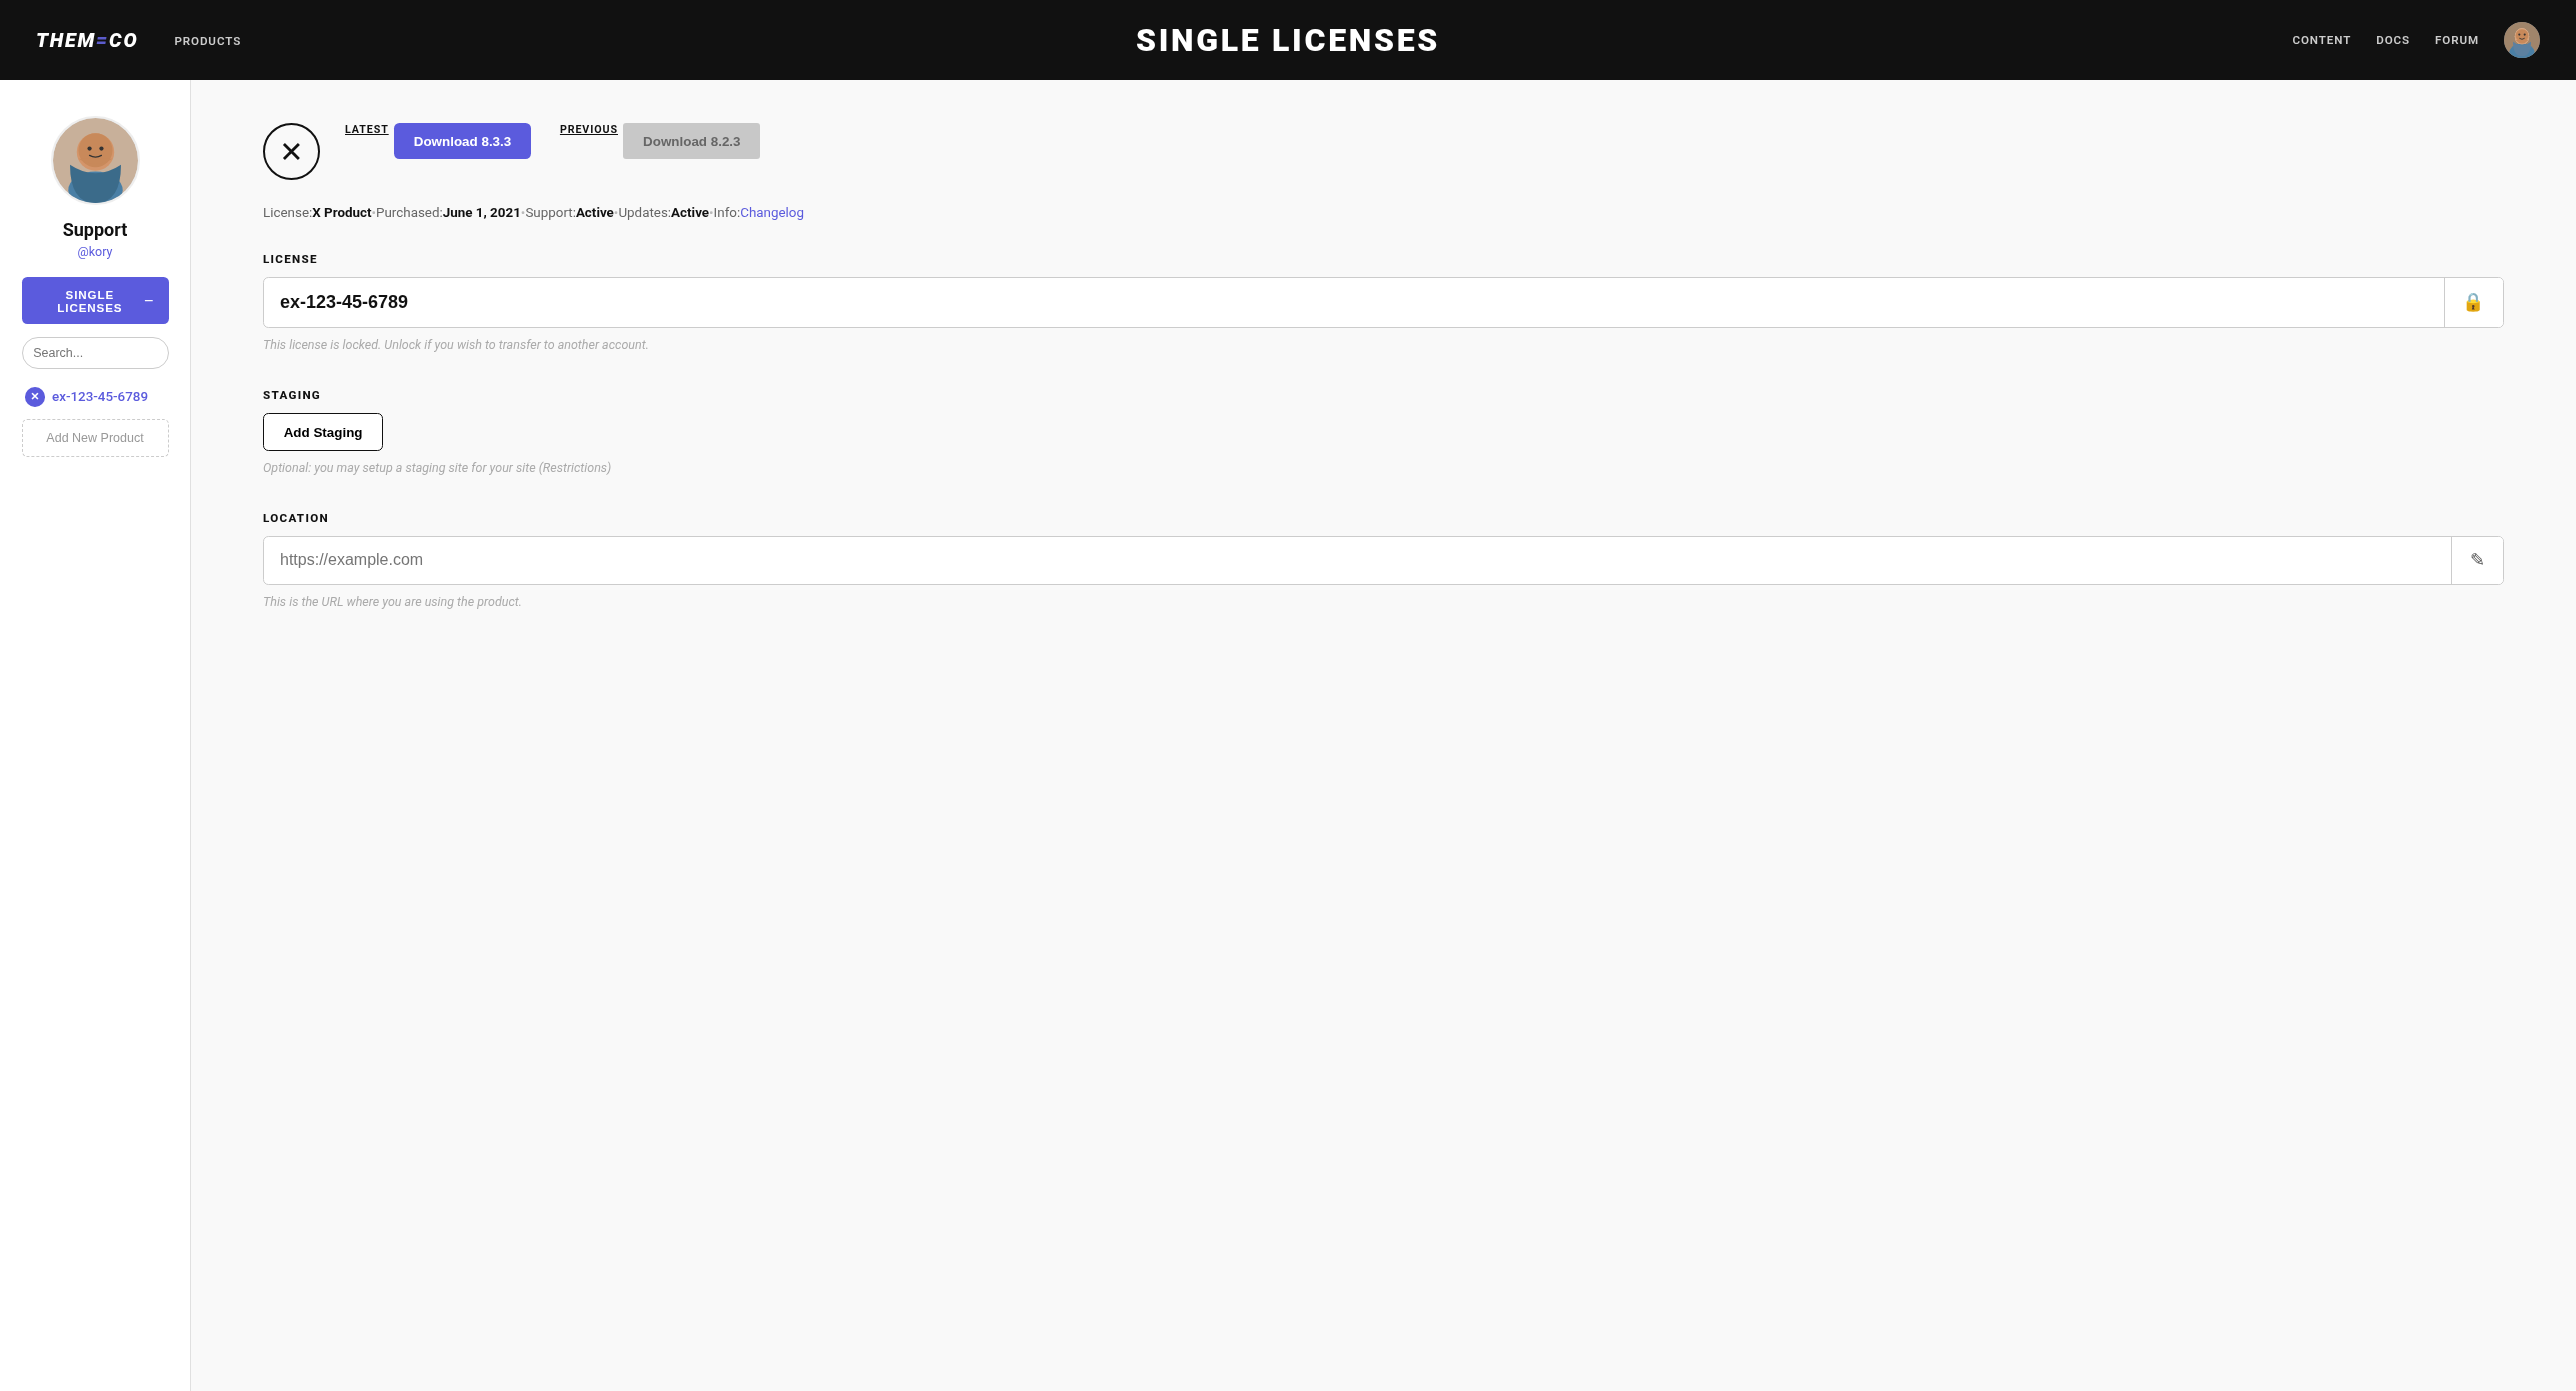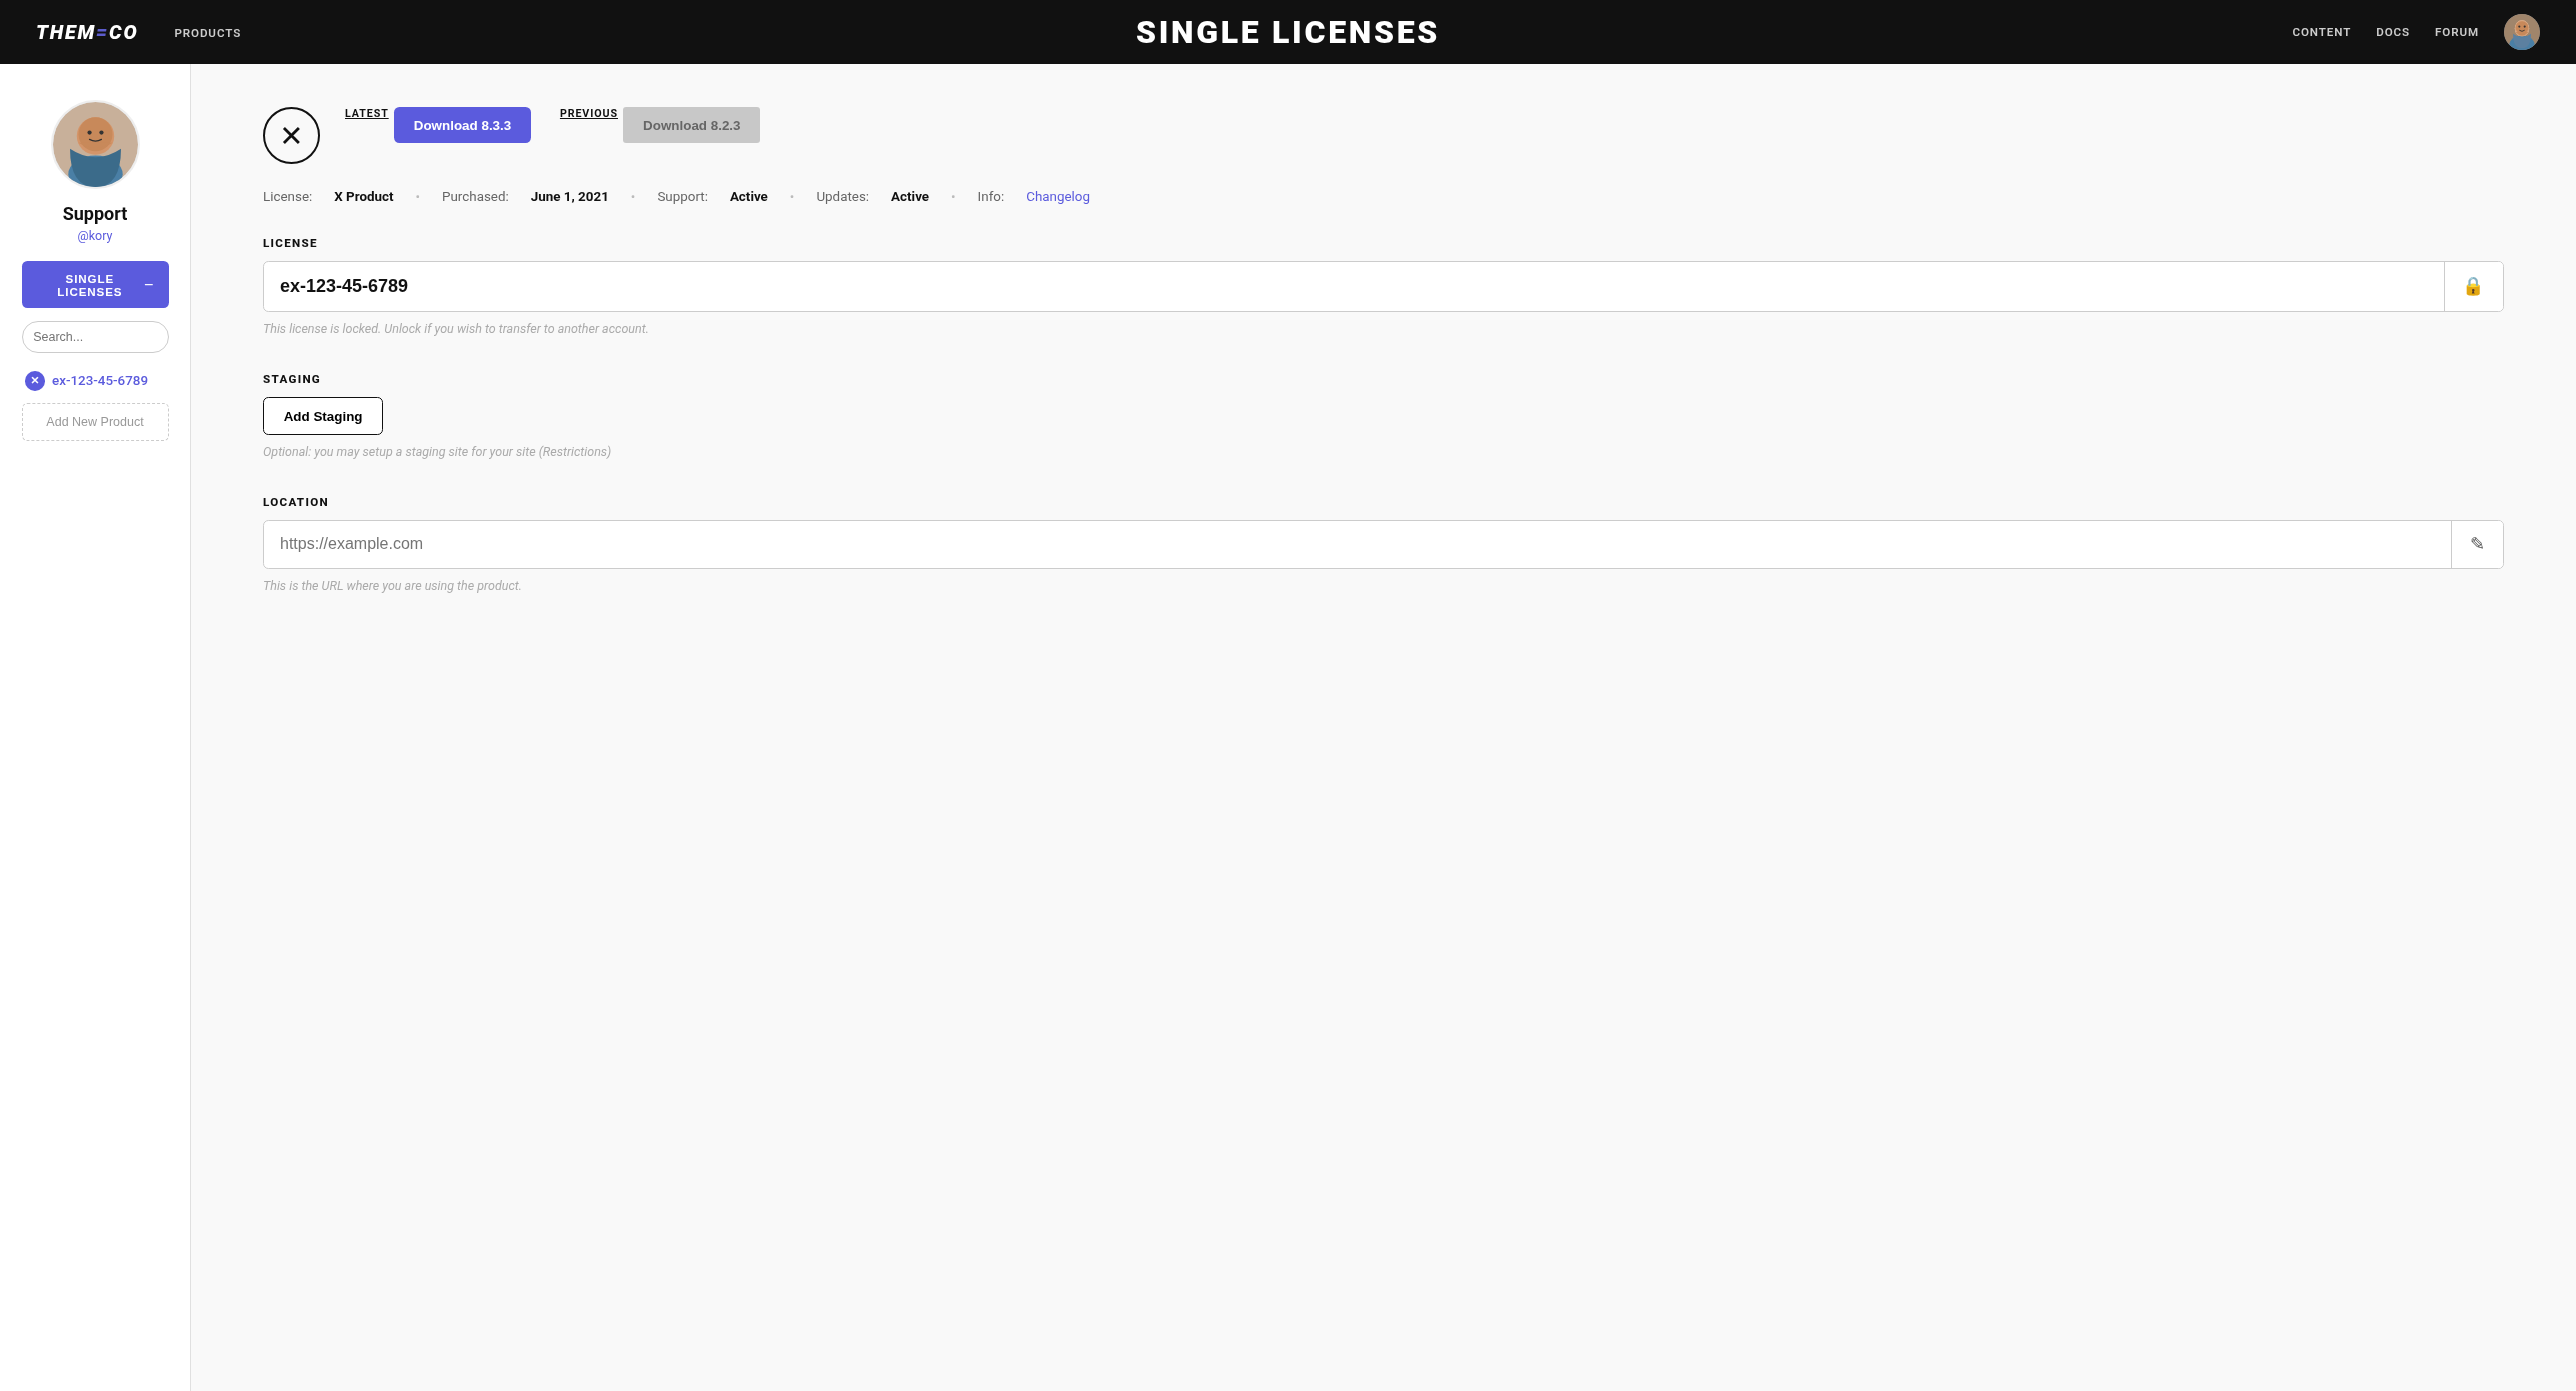--- a/index.html
+++ b/index.html
@@ -1,21 +1,21 @@
 <!DOCTYPE html>
 <html style="font-size:14.3px"><head>
   <meta charset="utf-8">
   <style>
     * { box-sizing: border-box; margin: 0; padding: 0; }
     body { font-family: -apple-system, BlinkMacSystemFont, 'Segoe UI', Roboto, Helvetica, Arial, sans-serif; background: #f5f5f5; min-height: 100vh; }
 
     
     .header {
       background: #111;
-      height: 64px;
+      height: 80px;
       display: flex;
       align-items: center;
       padding: 4px 36px;
       position: relative;
     }
     .header-logo {
       font-size: 19.7px;
       font-weight: 900;
       color: #fff;
       letter-spacing: 1.8px;
@@ -258,21 +258,21 @@
       cursor: pointer;
     }
 
     
     .license-info {
       font-size: 13.4px;
       color: #666;
       margin-bottom: 32px;
       display: flex;
       flex-wrap: wrap;
-      gap: 22px;
+      gap: 0;
       align-items: center;
     }
     .license-info .bullet { color: #bbb; }
     .license-info strong { color: #111; }
     .license-info a { color: #5b5bdd; text-decoration: none; }
 
     
     .form-section { margin-bottom: 36px; }
     .form-label {
       font-size: 11.6px;

